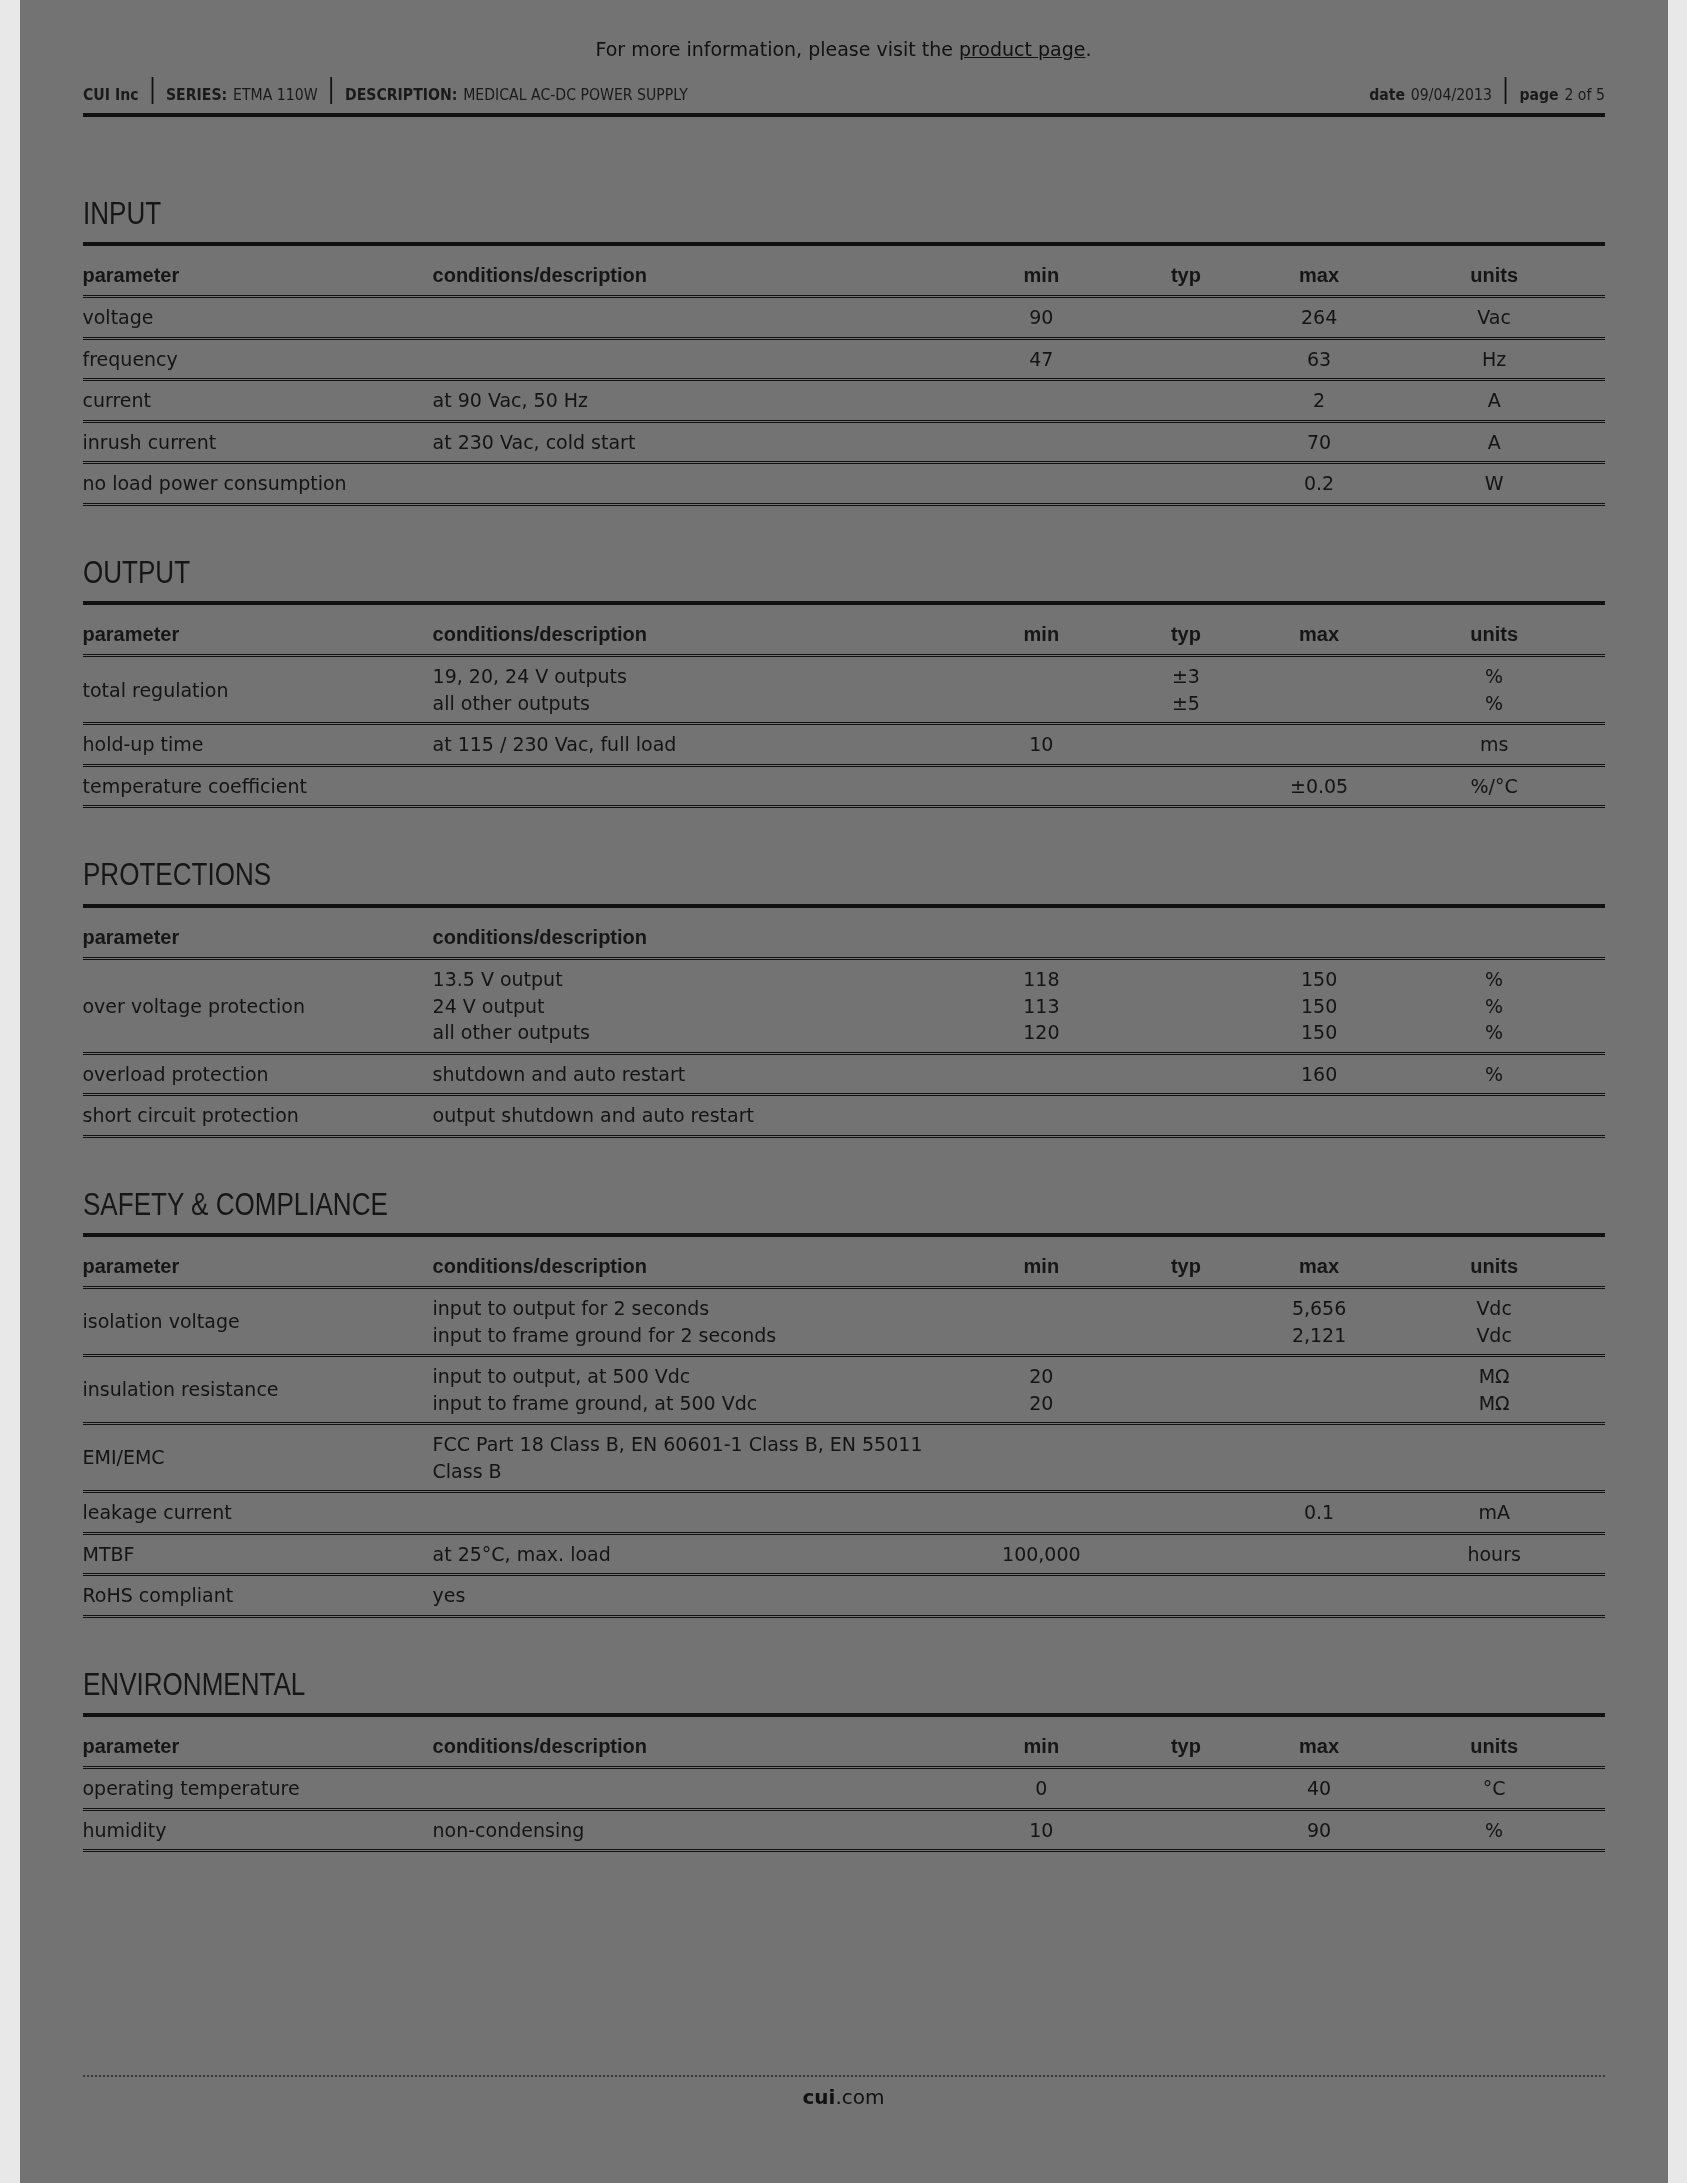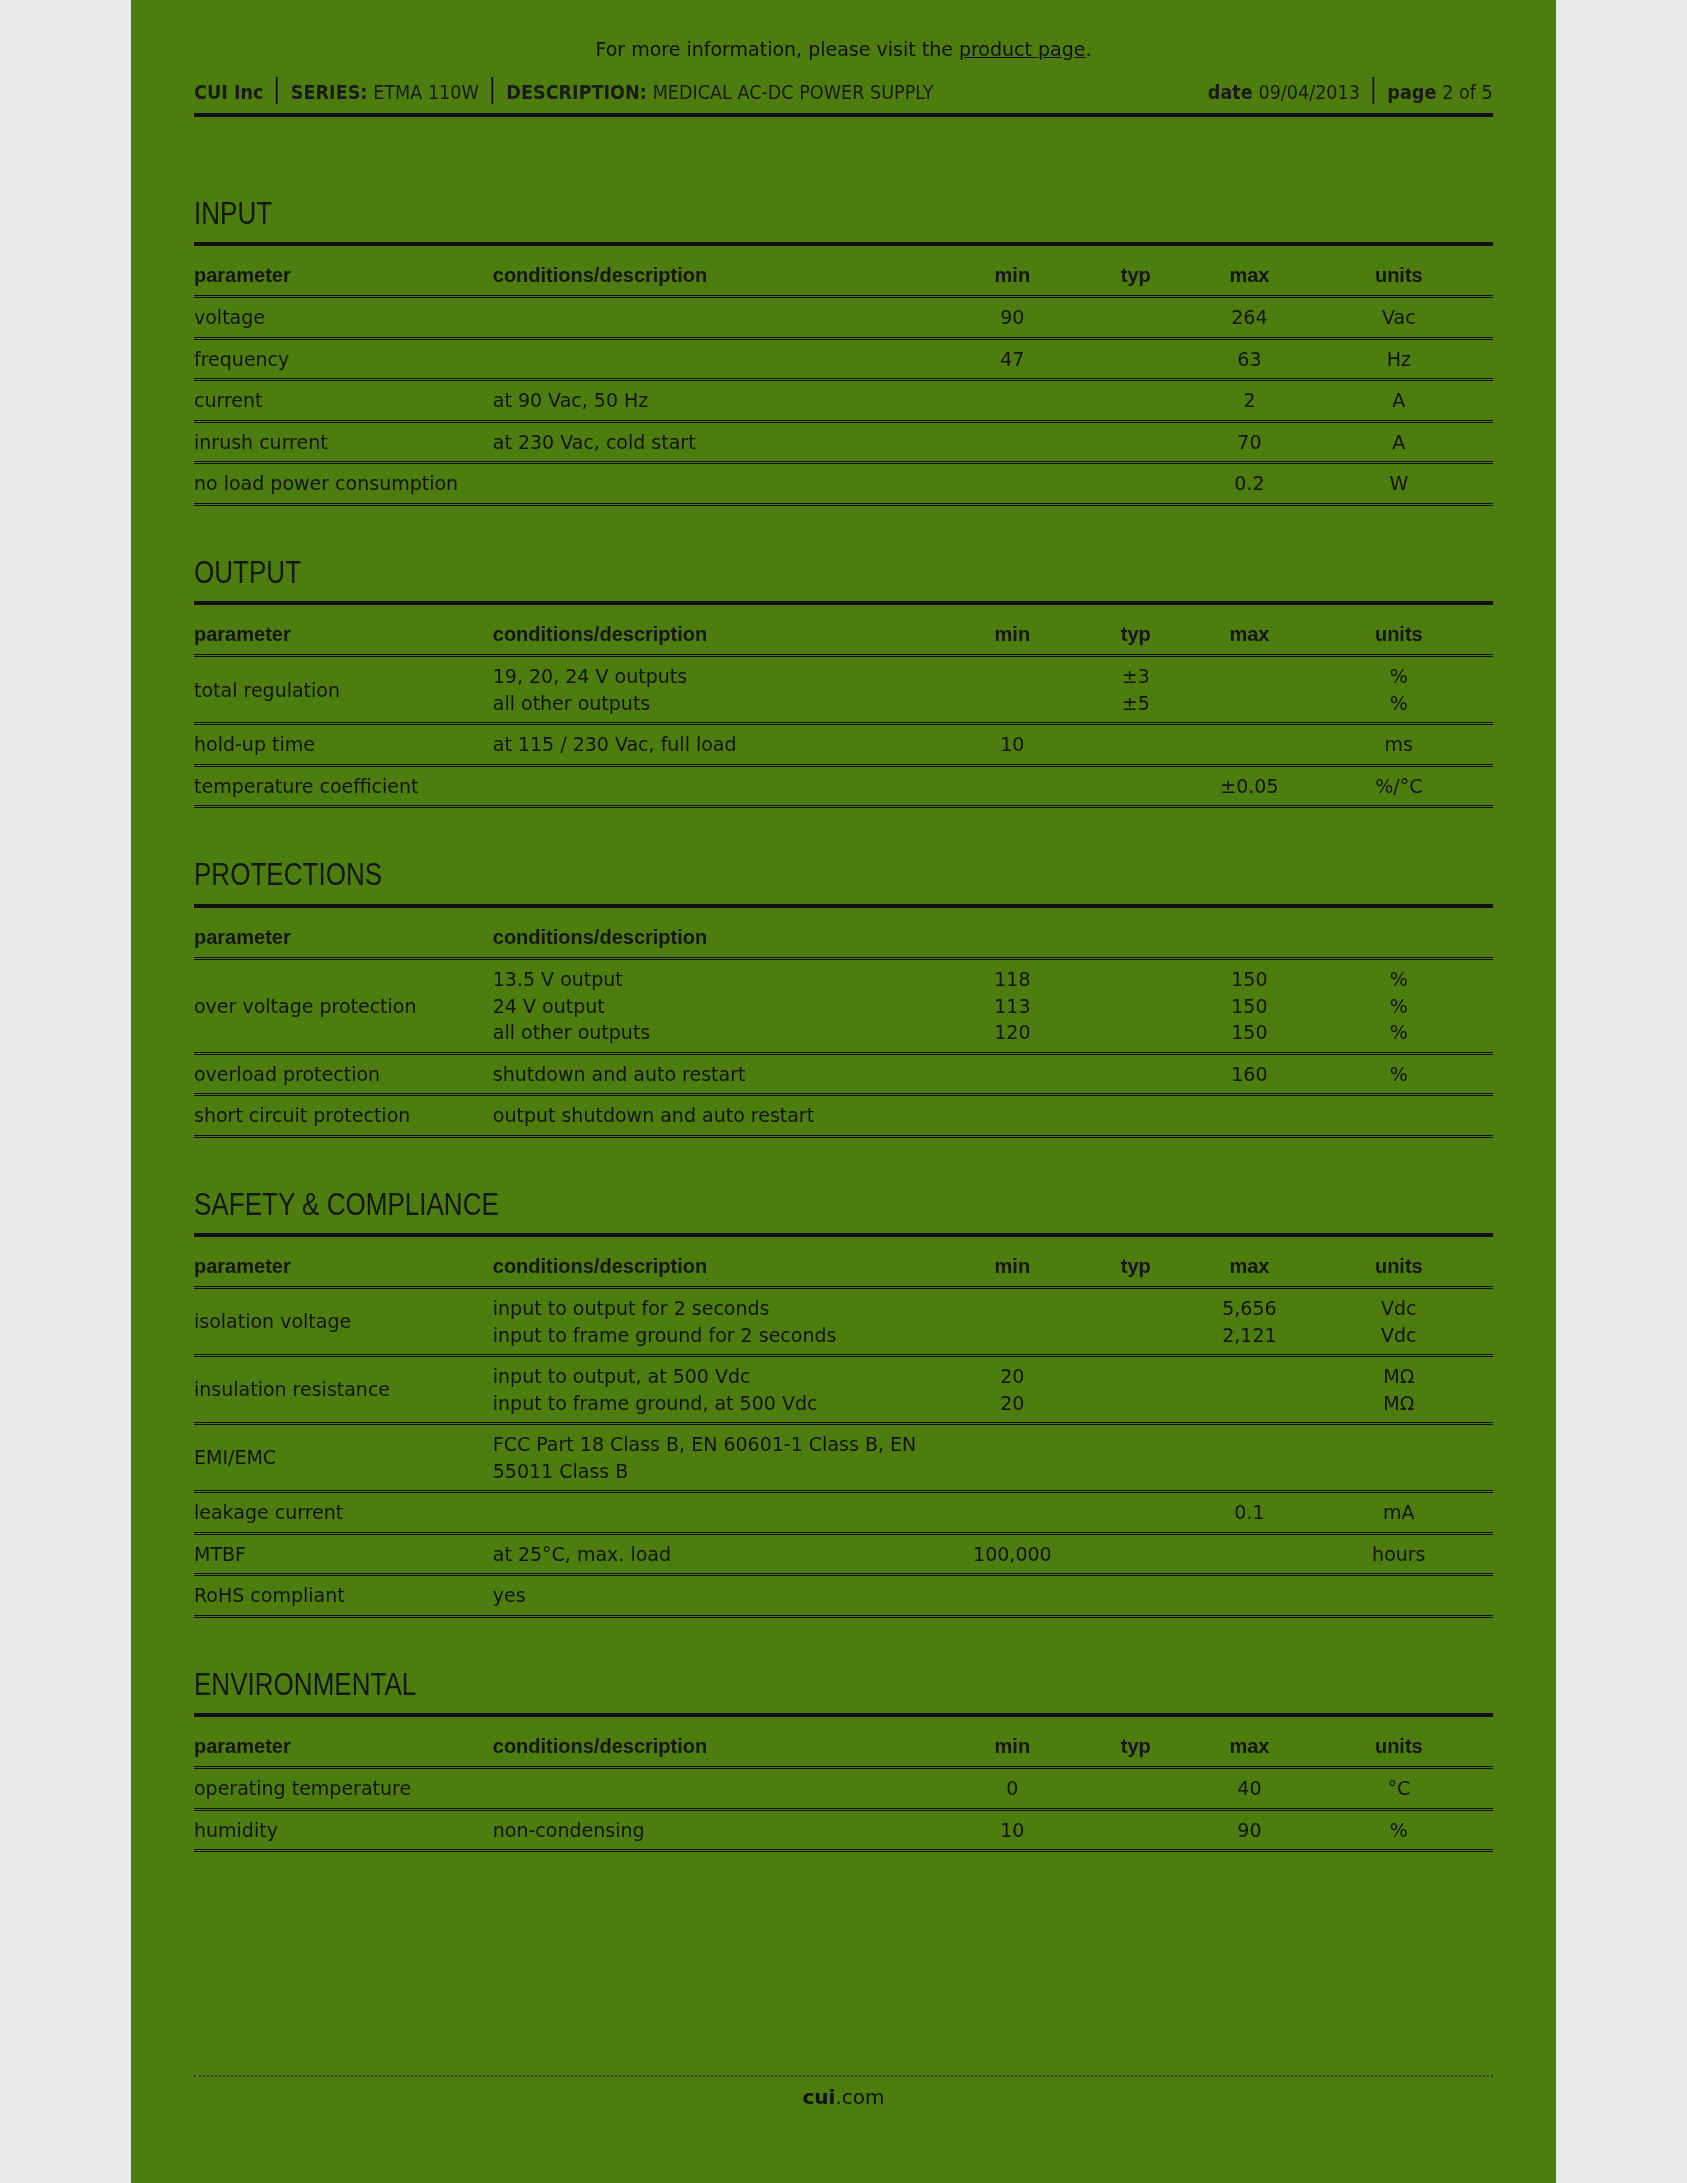--- a/index.html
+++ b/index.html
@@ -1,20 +1,20 @@
 <!DOCTYPE html>
 <html style="font-size:10.6px"><head>
 <meta charset="utf-8">
 <style>
   html,body{margin:0;padding:0;background:#e8e8e8;}
   .page{
     position:relative;
-    width:1425px;
+    width:1648px;
     height:2183px;
-    background:#4d7c0f;
+    background:#737373;
     margin:0 auto;
     font-family:"DejaVu Sans","Liberation Sans",sans-serif;
     color:#1a1a1a;
     overflow:hidden;
   }
   .content{
     position:absolute;
     left:63px; right:63px; top:0;
   }
   
@@ -28,21 +28,21 @@
     color:#111;
     text-decoration:underline;
     cursor:pointer;
   }
   
   .header-bar{
     display:flex;
     justify-content:space-between;
     align-items:flex-end;
     margin-top:17px;
-    font-size:20px;
+    font-size:16px;
     white-space:nowrap;
   }
   .hgroup{display:flex;align-items:flex-end;}
   .hgroup.left{transform:scaleX(0.88);transform-origin:left bottom;}
   .hgroup.right{transform:scaleX(0.88);transform-origin:right bottom;}
   .hsep{
     display:inline-block;
     width:2px; height:26.5px;
     background:#111;
     margin:0 14.6px;

